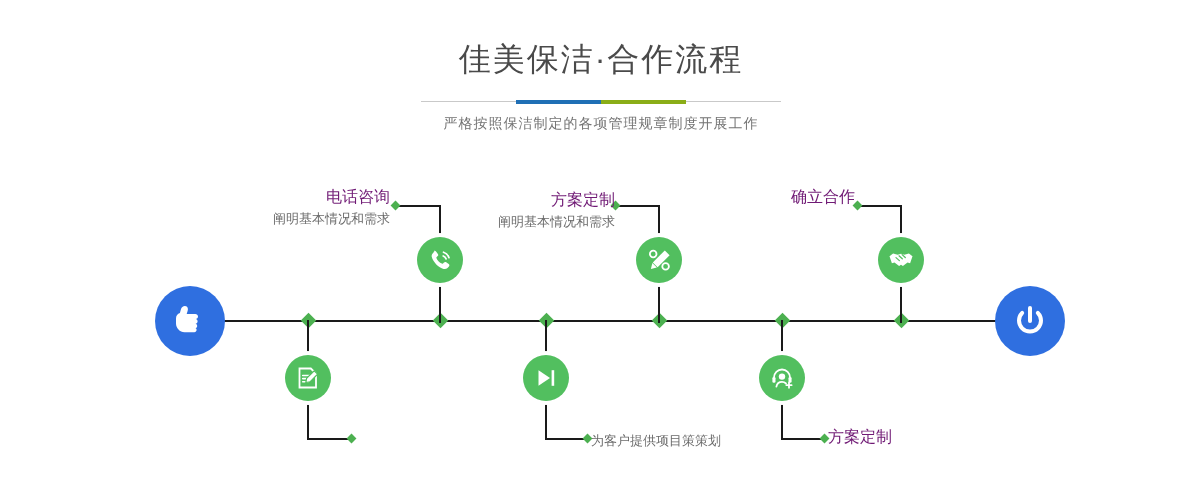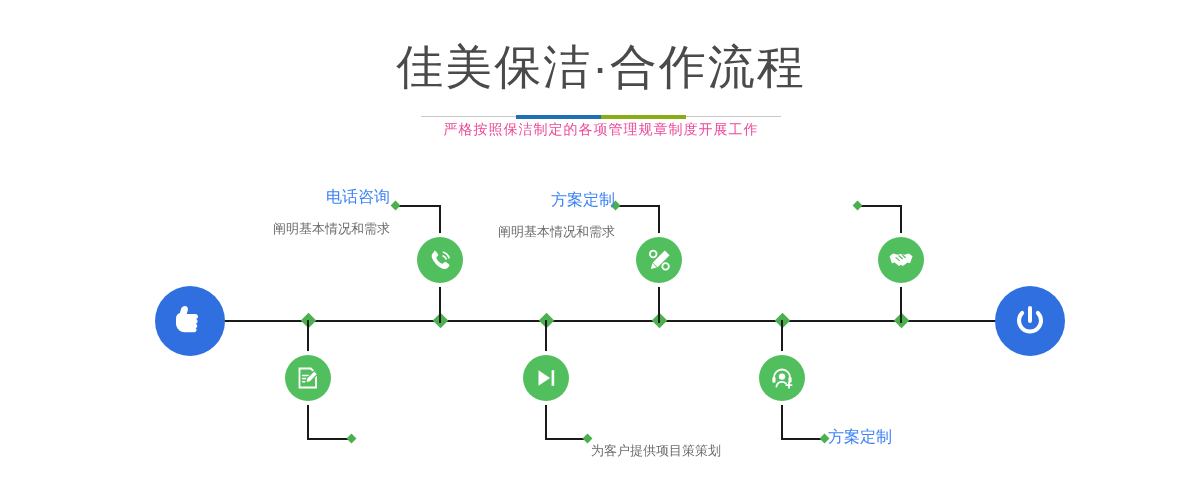--- a/index.html
+++ b/index.html
@@ -7,37 +7,37 @@
     width:1202px;height:502px;
     background:#ffffff;
     font-family:"Liberation Sans","DejaVu Sans",sans-serif;
     overflow:hidden;
   }
   #page{position:relative;width:1202px;height:502px;overflow:hidden;}
 
   
   .header{position:absolute;left:0;top:0;width:1202px;text-align:center;}
   .title{
-    font-size:47px;color:#4a4a4a;letter-spacing:2px;
+    font-size:32px;color:#4a4a4a;letter-spacing:2px;
     font-weight:400;line-height:1;margin-top:43px;
   }
   .divider{
     position:relative;width:360px;height:10px;margin:22px auto 0 auto;
   }
   .divider .rule{
     position:absolute;left:0;top:4px;width:360px;height:1px;background:#c9c9c9;
   }
   .divider .seg-blue{
     position:absolute;left:95px;top:3px;width:85px;height:4px;background:#1f6fb5;
   }
   .divider .seg-green{
     position:absolute;left:180px;top:3px;width:85px;height:4px;background:#8aad17;
   }
   .subtitle{
-    font-size:14px;color:#ec4899;letter-spacing:1px;line-height:1;
+    font-size:14px;color:#737373;margin-top:9px;letter-spacing:1px;line-height:1;
   }
 
   
   .axis{
     position:absolute;left:188px;top:320px;width:840px;height:2px;background:#1a1a1a;
   }
   .node{
     position:absolute;width:11px;height:11px;background:#4CB050;
     transform:rotate(45deg);
   }
@@ -59,24 +59,24 @@
   .stepicon{
     position:absolute;width:46px;height:46px;border-radius:50%;
     background:#52bf5f;display:flex;align-items:center;justify-content:center;
     box-shadow:0 0 0 4px #ffffff;
   }
   .stepicon svg{display:block;}
 
   
   .lbl{position:absolute;white-space:nowrap;}
   .lbl .t{
-    font-size:16px;color:#3b82f6;line-height:18px;
+    font-size:16px;color:#701a75;line-height:18px;
   }
   .lbl .d{
-    font-size:13px;color:#6b6b6b;line-height:16px;margin-top:15px;
+    font-size:13px;color:#6b6b6b;line-height:16px;margin-top:5px;
   }
   .lbl.right{text-align:right;}
   .lbl.left{text-align:left;}
 </style>
 </head>
 <body>
 
 <div id="page">
 
   <div class="header">
@@ -183,20 +183,21 @@
   <div class="tip" style="left:854px;top:202px;"></div>
   <div class="stepicon" style="left:878px;top:237px;">
     <span>
       <svg width="28" height="28" viewBox="0 0 28 28">
         <path d="M2.5 10.2l3.6-2.6 4.6 1.1 3.3-1 3.3 1 4.6-1.1 3.6 2.6-2.4 7.1-2.6-.8-4.6 3.4-1.9-1.1-1.9 1.1-4.6-3.4-2.6.8z" fill="#ffffff"></path>
         <path d="M9 11.6l3.4 3M12 9.8l3.3 3M15.1 8.6l3.2 2.9" stroke="#52bf5f" stroke-width="1.2" stroke-linecap="round"></path>
       </svg>
     </span>
   </div>
   <div class="lbl right" style="left:615px;top:188px;width:240px;">
+    <div class="t">确立合作</div>
   </div>
 
   <div class="node" style="left:777px;top:315px;"></div>
   <div class="vline" style="left:781px;top:320px;height:120px;"></div>
   <div class="hline" style="left:781px;top:438px;width:44px;"></div>
   <div class="tip" style="left:821px;top:435px;"></div>
   <div class="stepicon" style="left:759px;top:355px;">
     <span>
       <svg width="27" height="27" viewBox="0 0 27 27">
         <path d="M5 12.5a8 8 0 0 1 16 0" stroke="#ffffff" stroke-width="1.8" fill="none"></path>

